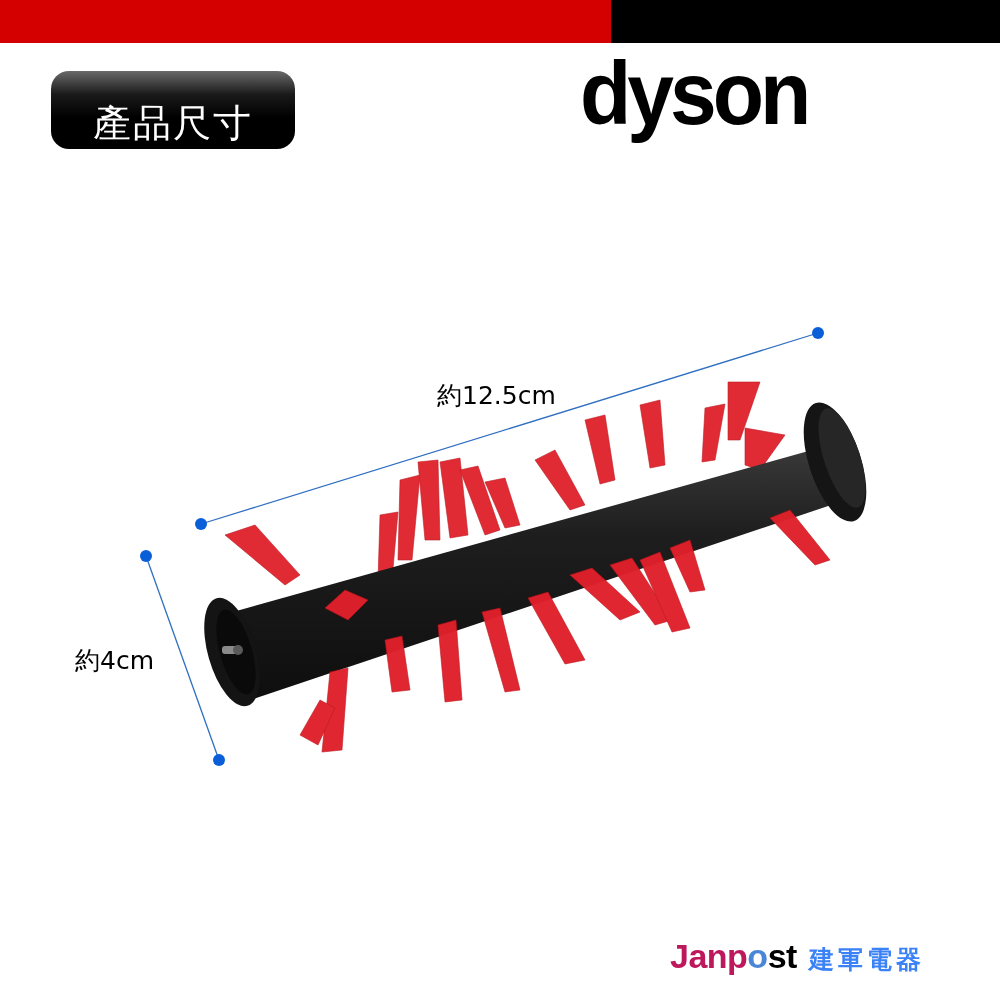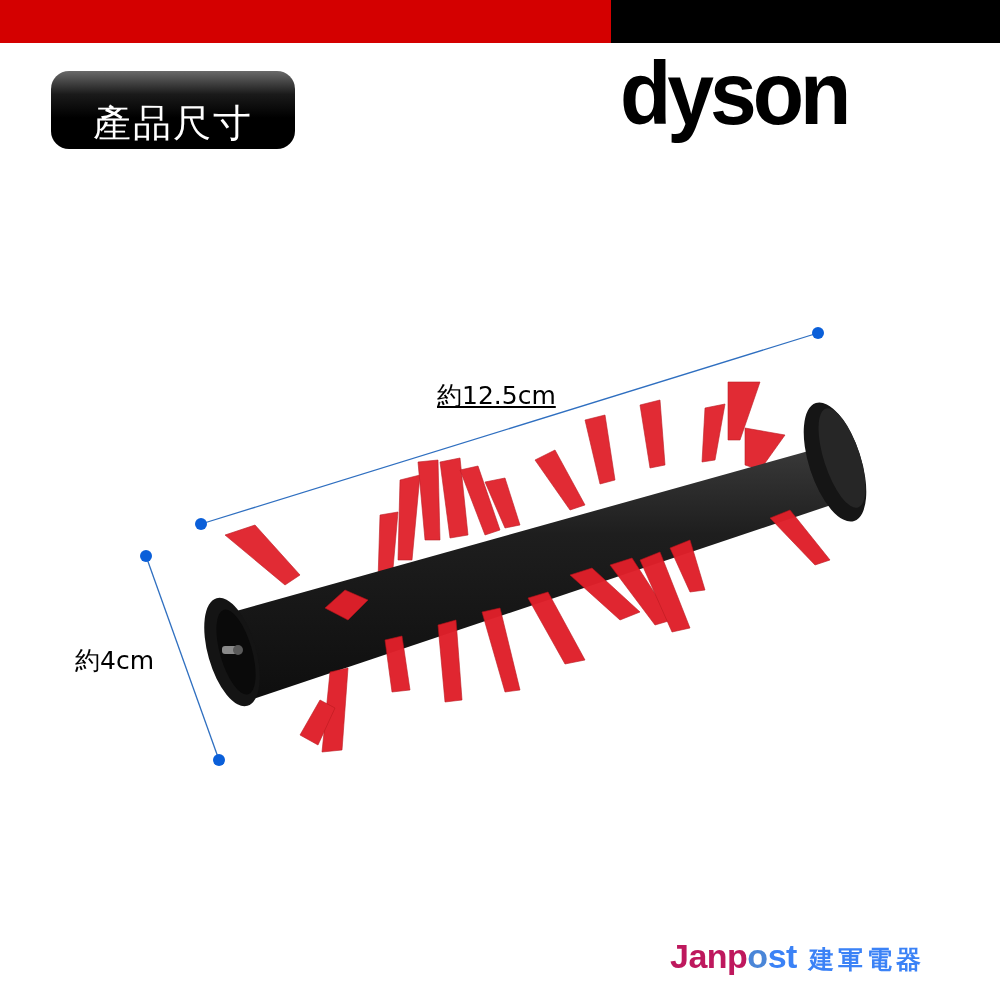--- a/index.html
+++ b/index.html
@@ -9,21 +9,21 @@
   .top-bar { position: absolute; left: 0; top: 0; width: 1000px; height: 43px; display: flex; }
   .top-bar .red { width: 611px; height: 100%; }
   .top-bar .black { flex: 1; height: 100%; }
 
   .badge { position: absolute; left: 31px; top: 71px; width: 244px; height: 78px;
            border-radius: 18px;
            background: linear-gradient(180deg, #6a6a6a 0%, #1a1a1a 30%, #000 60%, #000 100%);
            display: flex; align-items: flex-end; justify-content: center; margin-left: 20px; }
   .badge span { color: #fff; font-size: 38px; letter-spacing: 2px; font-family: "DejaVu Sans", sans-serif; font-weight: 300; }
 
-  .brand { position: absolute; left: 620px; top: 52px; display: flex; align-items: flex-end; flex-direction: column; }
+  .brand { position: absolute; left: 580px; top: 52px; display: flex; align-items: flex-end; flex-direction: column; }
   .brand .logo { font-size: 84px; font-weight: bold; letter-spacing: -4px; color: #000; line-height: 84px;
                  font-family: "Liberation Sans", sans-serif; transform: scaleY(1.05); }
   .brand .sub { font-size: 30px; color: #000; margin-left: 14px; margin-bottom: 14px;
                 font-family: "DejaVu Sans", sans-serif; }
 
   .dim-label { position: absolute; font-size: 25px; color: #000; font-family: "DejaVu Sans", sans-serif; }
 
   .product { position: absolute; left: 0; top: 0; width: 1000px; height: 1000px; }
 
   .footer { position: absolute; left: 670px; top: 937px; display: flex; align-items: baseline; }
@@ -105,21 +105,21 @@
     <polygon points="482,612 500,608 520,690 505,692"></polygon>
     <polygon points="528,598 548,592 585,660 565,664"></polygon>
     <polygon points="570,575 592,568 640,612 620,620"></polygon>
     <polygon points="610,565 632,558 672,620 655,625"></polygon>
     <polygon points="640,560 660,552 690,628 672,632"></polygon>
     <polygon points="670,548 690,540 705,590 690,592"></polygon>
     <polygon points="770,518 790,510 830,560 815,565"></polygon>
   </g>
 </svg>
 
-<div class="dim-label" style="left:437px; top:379px;text-decoration:underline;">約12.5cm</div>
+<div class="dim-label" style="left:437px; top:379px;">約12.5cm</div>
 <div class="dim-label" style="left:75px; top:644px;">約4cm</div>
 
 <div class="footer">
   <span class="jp">
-    <span style="color:#be185d">Janp</span><span style="color:#4a86d8">o</span><span style="color:#3b82f6">st</span>
+    <span style="color:#be185d">Janp</span><span style="color:#4a86d8">o</span><span style="color:#000000">st</span>
   </span>
   <span class="zh">建軍電器</span>
 </div>
 
 </body></html>

